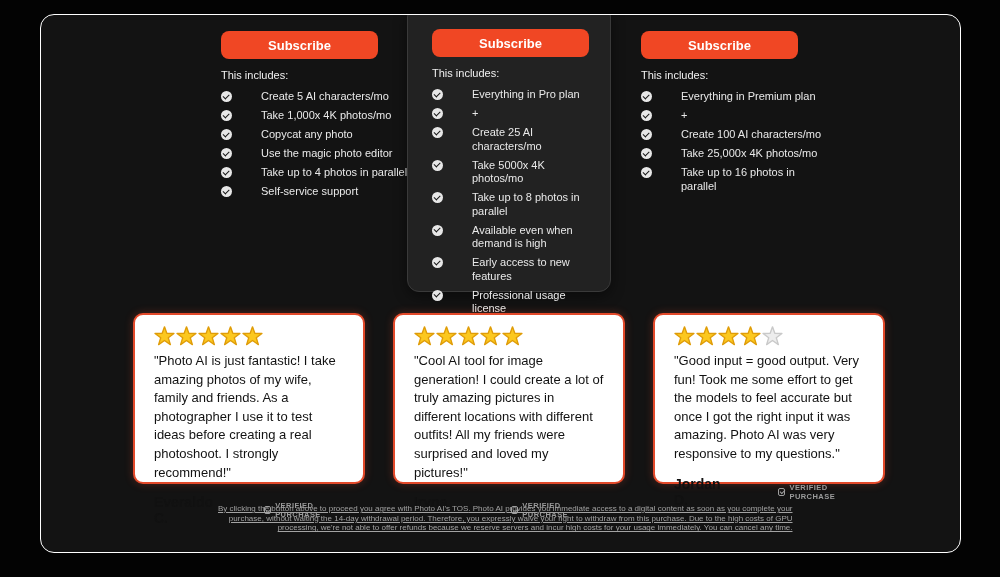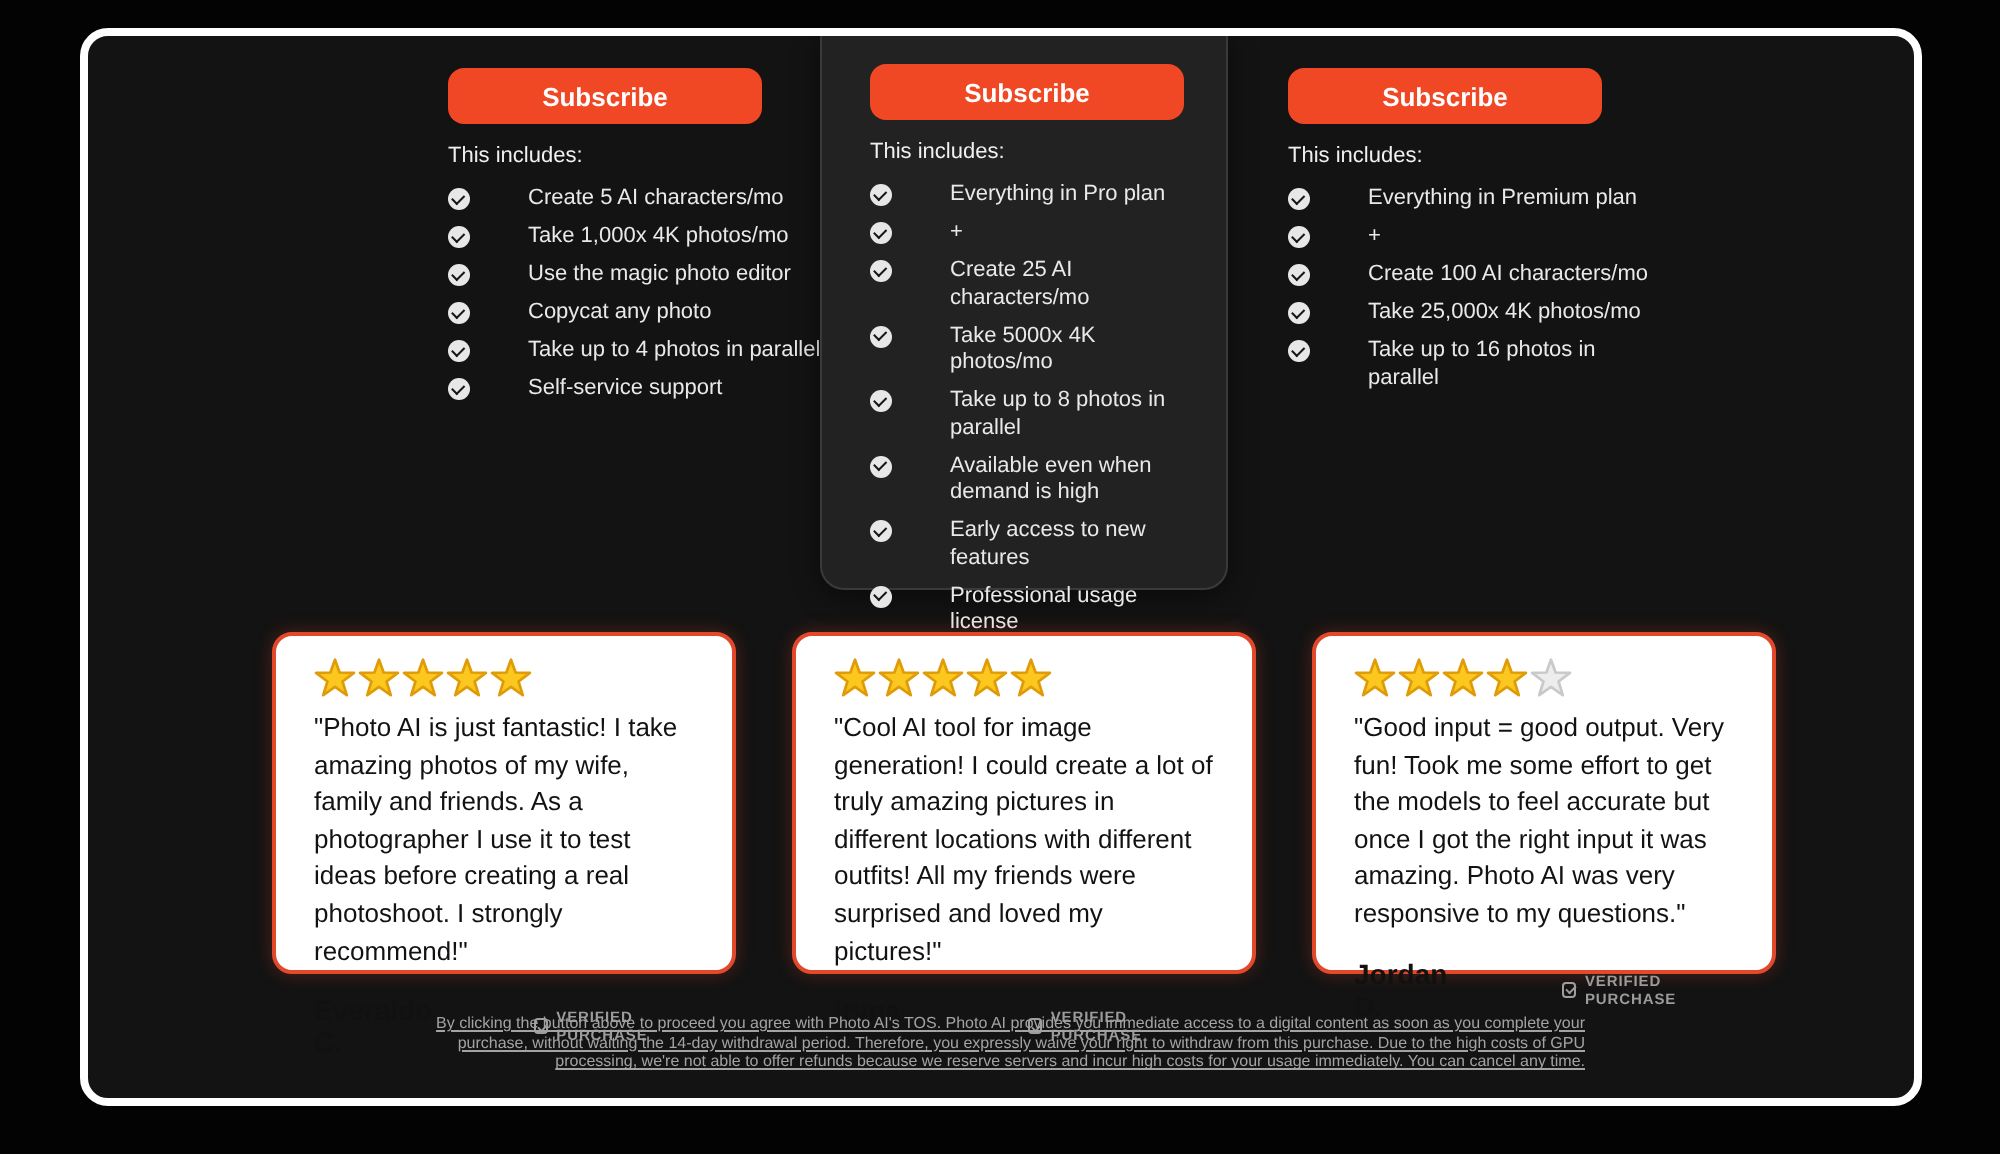--- a/index.html
+++ b/index.html
@@ -7,21 +7,21 @@
   body {
     background: #030303;
     font-family: "Liberation Sans", sans-serif;
     position: relative;
   }
   .panel {
     position: absolute;
     left: 40px; top: 14px;
     width: 921px; height: 539px;
     background: #131313;
-    border: 4px solid #ffffff;
+    border: 1px solid #ffffff;
     border-radius: 14px;
     overflow: hidden;
   }
 
   
   .plan-col { position: absolute; width: 204px; }
   .plan-col.col1 { left: 180px; top: 16px; }
   .plan-col.col3 { left: 600px; top: 16px; }
   .plan-card {
     position: absolute;
@@ -179,25 +179,25 @@
       <li class="feature">
           <span class="check-circle"></span>
           <span class="feature-text">Create 5 AI characters/mo</span>
         </li>
       <li class="feature">
           <span class="check-circle"></span>
           <span class="feature-text">Take 1,000x 4K photos/mo</span>
         </li>
       <li class="feature">
           <span class="check-circle"></span>
+          <span class="feature-text">Copycat any photo</span>
+        </li>
+      <li class="feature">
+          <span class="check-circle"></span>
           <span class="feature-text">Use the magic photo editor</span>
-        </li>
-      <li class="feature">
-          <span class="check-circle"></span>
-          <span class="feature-text">Copycat any photo</span>
         </li>
       <li class="feature">
           <span class="check-circle"></span>
           <span class="feature-text">Take up to 4 photos in parallel</span>
         </li>
       <li class="feature">
           <span class="check-circle"></span>
           <span class="feature-text">Self-service support</span>
         </li>
     </ul>

